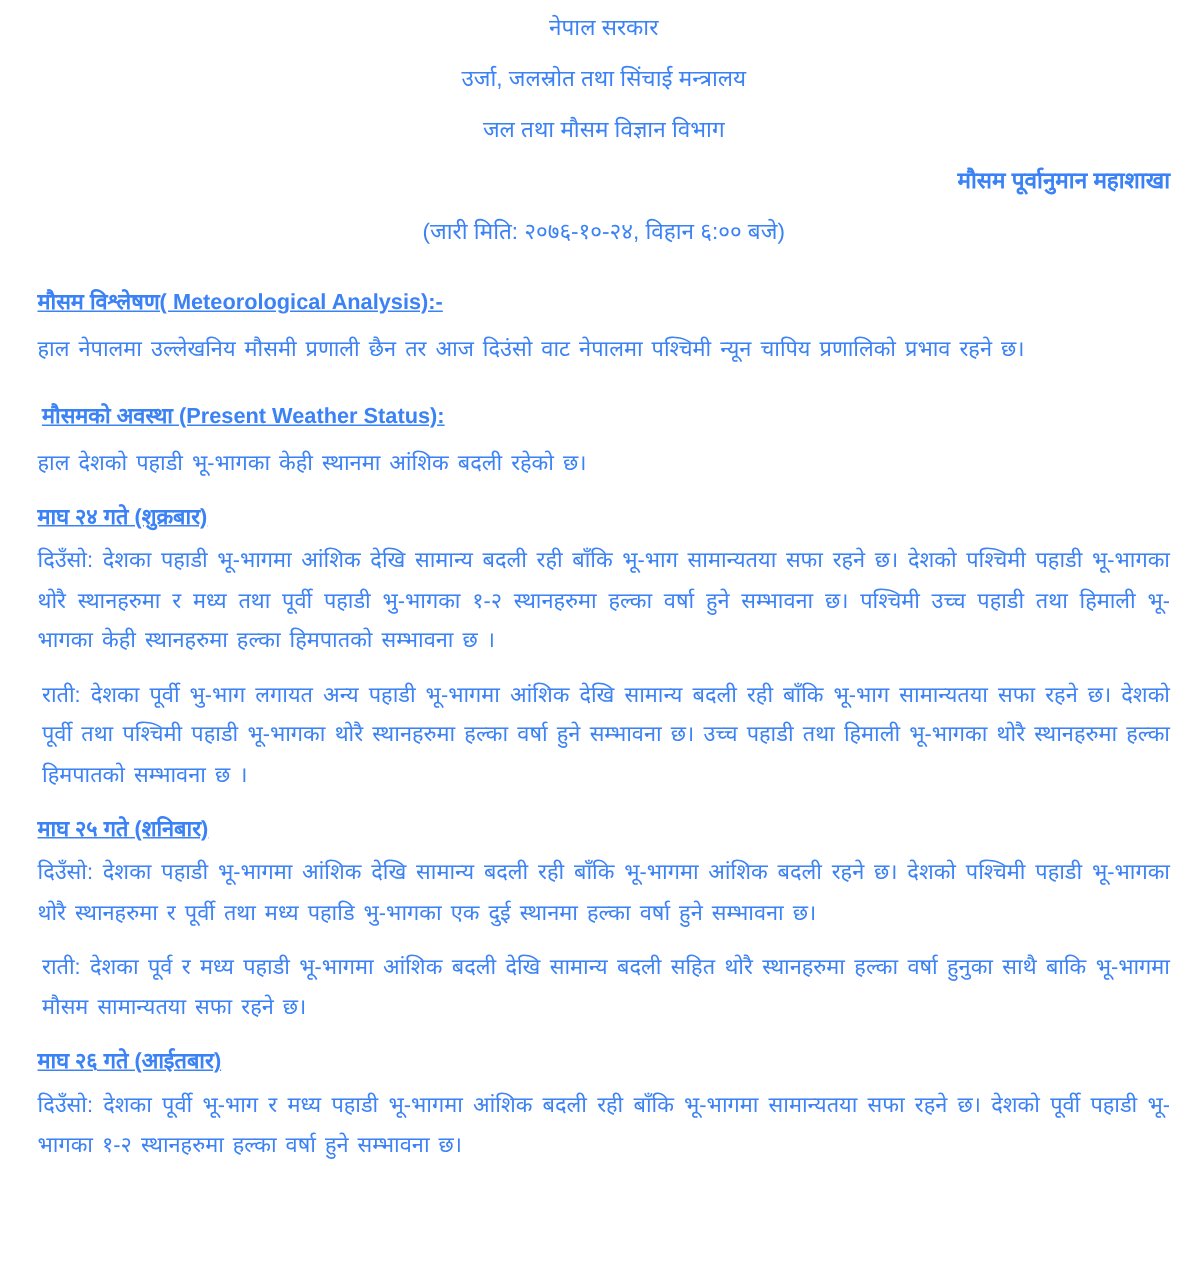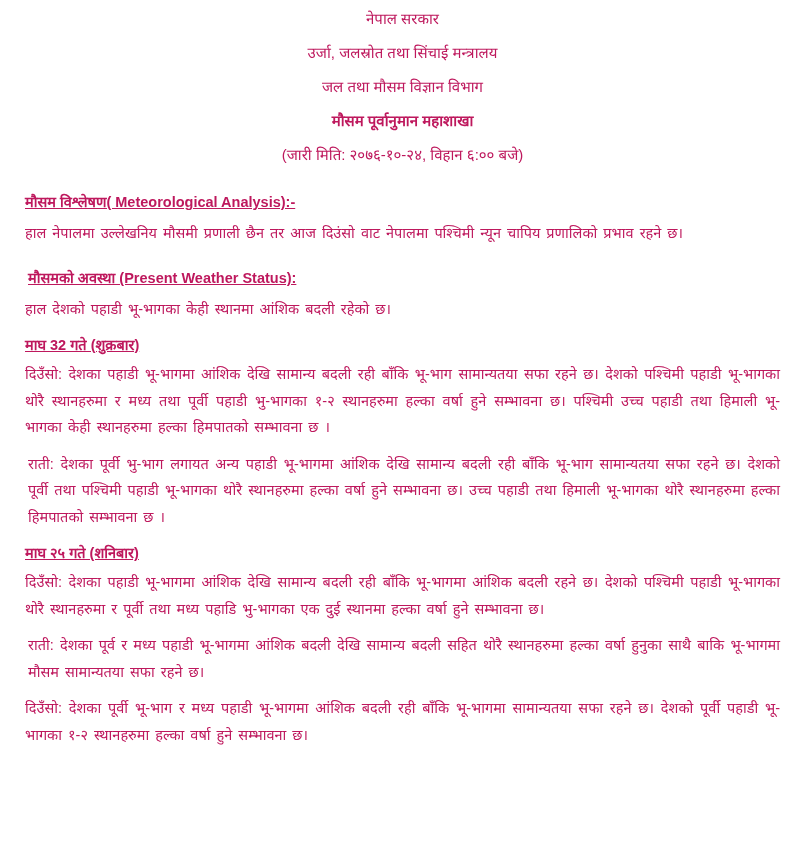--- a/index.html
+++ b/index.html
@@ -3,31 +3,31 @@
 <meta charset="utf-8">
 <style>
   html, body { margin: 0; padding: 0; background: #ffffff; }
   .page {
     width: 801px;
     height: 858px;
     box-sizing: border-box;
     padding: 10px 21px 0 25px;
     background: #ffffff;
     font-family: "Liberation Sans", "DejaVu Sans", sans-serif;
-    color: #be185d;
+    color: #3b82f6;
     font-size: 14.5px;
     overflow: hidden;
   }
   .hdr-line {
     text-align: center;
     margin: 0 0 16px 0;
     font-size: 15px;
     line-height: 18px;
   }
-  .bold { font-weight: bold; }
+  .bold { font-weight: bold; text-align: right; }
   .underline { text-decoration: underline; }
   .sec-heading {
     font-weight: bold;
     text-decoration: underline;
     font-size: 14.5px;
     line-height: 18px;
     margin: 22px 0 9px 0;
   }
   .sec-heading.first { margin-top: 29px; }
   .day-title {
@@ -56,23 +56,24 @@
   <div class="hdr-line bold">मौसम पूर्वानुमान महाशाखा</div>
   <div class="hdr-line">(जारी मिति: २०७६-१०-२४, विहान ६:०० बजे)</div>
 
   <div class="sec-heading first">मौसम विश्लेषण( Meteorological Analysis):-</div>
   <p class="para">हाल नेपालमा उल्लेखनिय मौसमी प्रणाली छैन तर आज दिउंसो वाट नेपालमा पश्चिमी न्यून चापिय प्रणालिको प्रभाव रहने छ।</p>
 
   <div class="sec-heading indent-sm">मौसमको अवस्था (Present Weather Status):</div>
   <p class="para">हाल देशको पहाडी भू-भागका केही स्थानमा आंशिक बदली रहेको छ।</p>
 
 
-  <div class="day-title">माघ 32 गते (शुक्रबार)</div>
+  <div class="day-title">माघ २४ गते (शुक्रबार)</div>
   <p class="para"><span class="plabel">दिउँसो:</span> <span>देशका पहाडी भू-भागमा आंशिक देखि सामान्य बदली रही बाँकि भू-भाग सामान्यतया सफा रहने छ। देशको पश्चिमी पहाडी भू-भागका थोरै स्थानहरुमा र मध्य तथा पूर्वी पहाडी भु-भागका १-२ स्थानहरुमा हल्का वर्षा हुने सम्भावना छ। पश्चिमी उच्च पहाडी तथा हिमाली भू-भागका केही स्थानहरुमा हल्का हिमपातको सम्भावना छ ।</span></p>
   <p class="para indent-sm"><span class="plabel">राती:</span> <span>देशका पूर्वी भु-भाग लगायत अन्य पहाडी भू-भागमा आंशिक देखि सामान्य बदली रही बाँकि भू-भाग सामान्यतया सफा रहने छ। देशको पूर्वी तथा पश्चिमी पहाडी भू-भागका थोरै स्थानहरुमा हल्का वर्षा हुने सम्भावना छ।  उच्च पहाडी तथा हिमाली भू-भागका थोरै स्थानहरुमा हल्का हिमपातको सम्भावना छ ।</span></p>
 
   <div class="day-title">माघ २५ गते (शनिबार)</div>
   <p class="para"><span class="plabel">दिउँसो:</span> <span>देशका पहाडी भू-भागमा आंशिक देखि सामान्य बदली रही बाँकि भू-भागमा आंशिक बदली रहने छ। देशको पश्चिमी पहाडी भू-भागका थोरै स्थानहरुमा र पूर्वी तथा मध्य पहाडि भु-भागका एक दुई स्थानमा हल्का वर्षा हुने सम्भावना छ।</span></p>
   <p class="para indent-sm"><span class="plabel">राती:</span> <span>देशका पूर्व र मध्य पहाडी भू-भागमा आंशिक बदली देखि सामान्य बदली सहित थोरै स्थानहरुमा हल्का वर्षा हुनुका साथै  बाकि भू-भागमा मौसम सामान्यतया सफा रहने छ।</span></p>
 
+  <div class="day-title">माघ २६ गते (आईतबार)</div>
   <p class="para"><span class="plabel">दिउँसो:</span> <span>देशका पूर्वी भू-भाग र मध्य पहाडी भू-भागमा आंशिक बदली रही बाँकि भू-भागमा सामान्यतया सफा रहने छ। देशको पूर्वी पहाडी भू-भागका १-२ स्थानहरुमा हल्का वर्षा हुने सम्भावना छ।</span></p>
 
 </div>
 
 </body></html>

